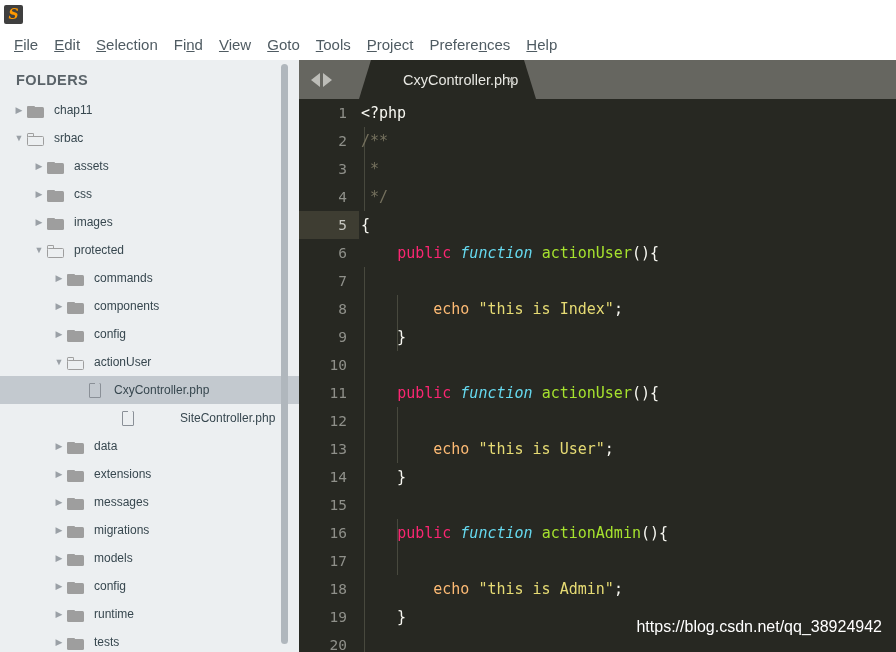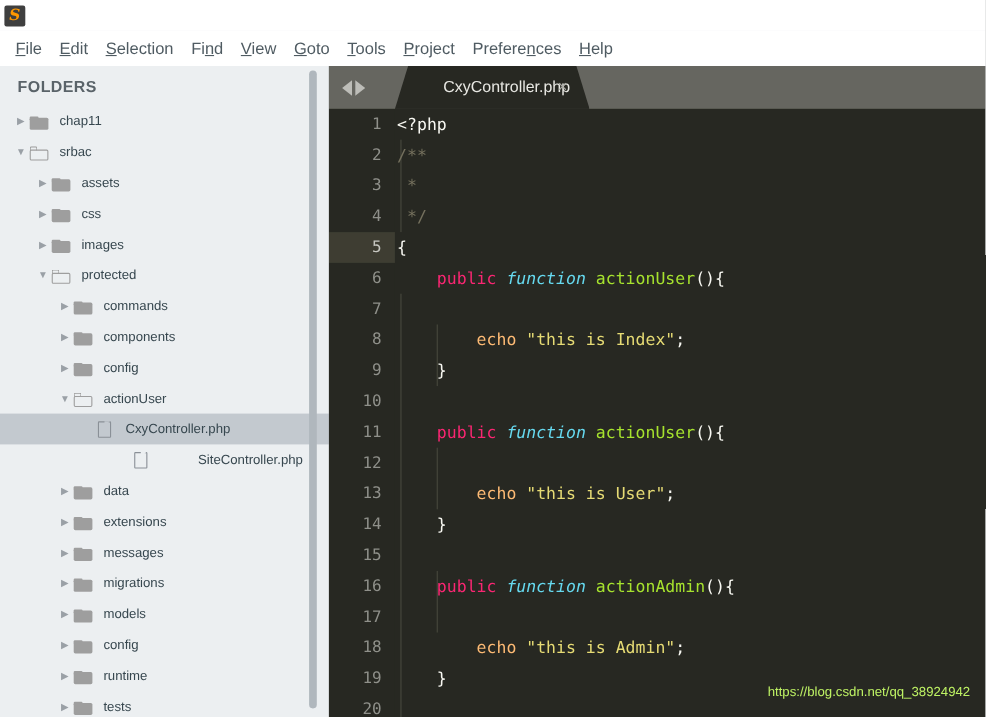--- a/index.html
+++ b/index.html
@@ -300,22 +300,22 @@
   .t-storage{ color: #66d9ef; font-style: italic; }
   .t-fn     { color: #a6e22e; }
   .t-str    { color: #e6db74; }
   .t-echo   { color: #fdba74; }
   .t-punc   { color: #f8f8f2; }
   .t-err    { color: #a6e22e; font-style: italic; border-bottom: 2px solid #ff2f2f; }
 
   .watermark {
     position: absolute;
     right: 14px; bottom: 16px;
-    color: #bef264;
-    font-size: 12px;
+    color: #ffffff;
+    font-size: 16px;
     white-space: nowrap;
     pointer-events: none;
   }
 </style>
 </head>
 <body>
 
 <div id="app">
 
   <div class="titlebar">

